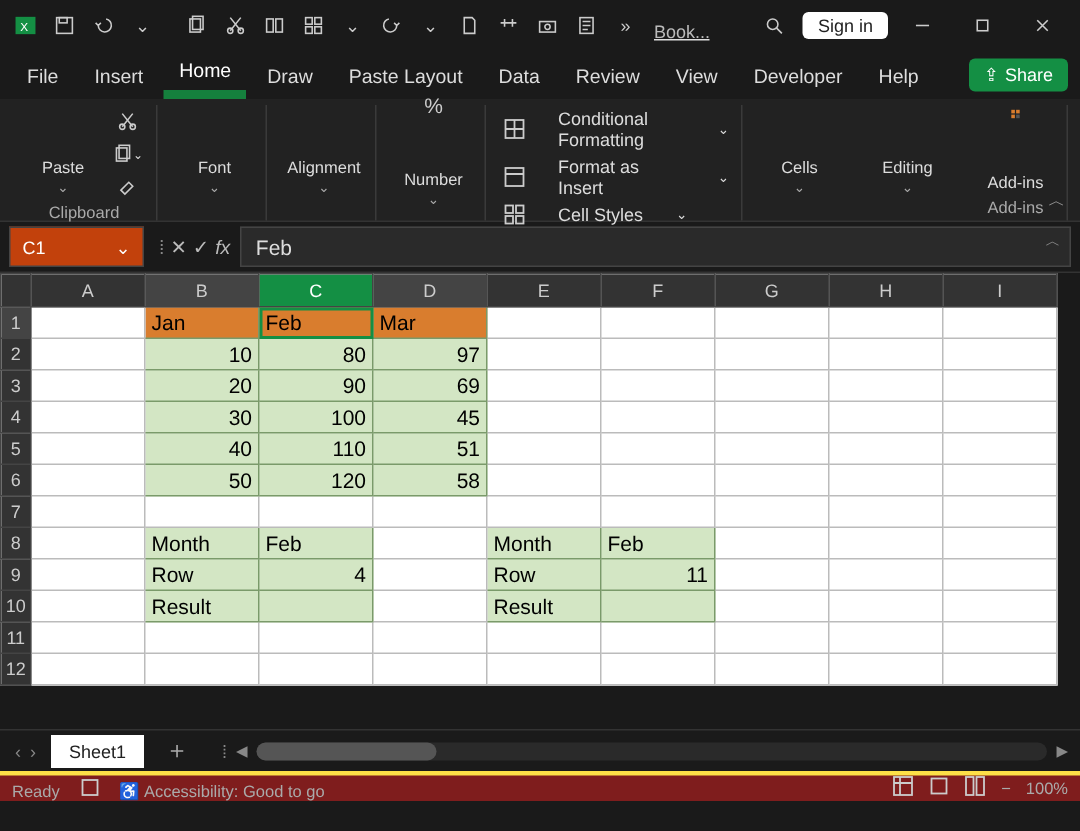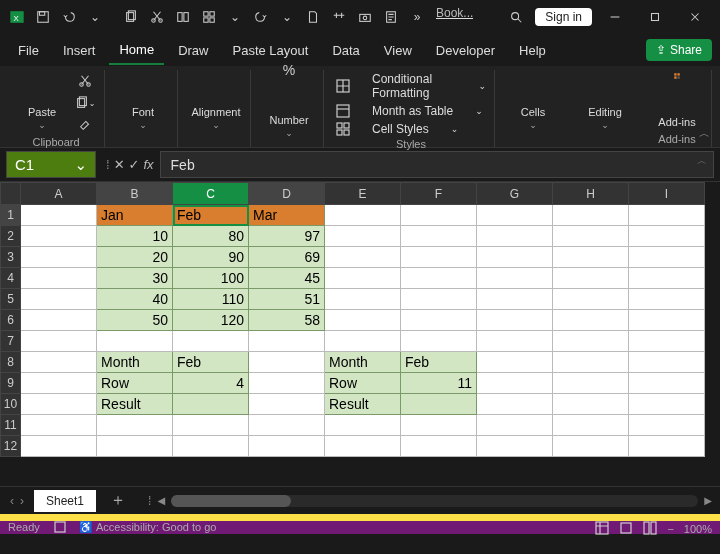--- a/index.html
+++ b/index.html
@@ -1,44 +1,44 @@
 <!DOCTYPE html>
 <html><head>
 <meta charset="utf-8">
 <style>
   * { box-sizing: border-box; margin: 0; padding: 0; }
   html, body { width: 720px; height: 554px; overflow: hidden; background: #1a1a1a; font-family: "Segoe UI", Arial, sans-serif; font-size: 12px; color: #ddd; }
   .titlebar { display: flex; align-items: center; height: 34px; background: #1a1a1a; padding: 0 6px; gap: 4px; }
   .tb-btn { width: 22px; height: 22px; border-radius: 4px; display: flex; align-items: center; justify-content: center; color: #ccc; }
   .tb-btn svg { width: 14px; height: 14px; stroke: #ccc; fill: none; stroke-width: 1.2; }
   .tb-sep { width: 6px; }
-  .tb-mid { flex: 1; display: flex; justify-content: center; align-items: flex-start; gap: 32px; text-decoration: underline; }
+  .tb-mid { flex: 1; display: flex; justify-content: center; align-items: flex-end; gap: 32px; text-decoration: underline; }
   .doc-name { color: #bbb; font-size: 12px; max-width: 60px; overflow: hidden; text-overflow: ellipsis; white-space: nowrap; }
   .signin { background: #fff; color: #222; border-radius: 4px; padding: 2px 10px; font-size: 12px; }
   .wc { display: flex; gap: 2px; align-items: center; }
   .wc .tb-btn { width: 38px; height: 28px; }
   .tabsbar { display: flex; align-items: center; height: 32px; background: #1a1a1a; padding: 0 8px; gap: 4px; }
   .tab { padding: 6px 10px; color: #ddd; font-size: 13px; }
-  .tab.active { border-bottom: 2px solid #15803d; color: #fff; }
+  .tab.active { border-bottom: 8px solid #15803d; color: #fff; }
   .share { margin-left: auto; background: #148f44; color: #fff; border-radius: 4px; padding: 4px 10px; font-size: 12px; display: flex; align-items: center; gap: 4px; }
   .ribbon { height: 82px; background: #222; display: flex; align-items: stretch; padding: 4px 8px 0 8px; gap: 4px; border-bottom: 1px solid #333; }
   .group { display: flex; flex-direction: column; align-items: center; justify-content: space-between; padding: 2px 8px 2px 8px; border-right: 1px solid #3a3a3a; }
   .group:last-child { border-right: none; }
   .group-body { display: flex; align-items: flex-start; gap: 6px; }
   .group-label { font-size: 11px; color: #aaa; margin-top: 2px; }
   .big-btn { display: flex; flex-direction: column; align-items: center; justify-content: center; width: 52px; height: 56px; color: #ddd; font-size: 11px; gap: 2px; }
   .big-btn .ico { width: 20px; height: 20px; }
   .big-btn .lab { display: flex; align-items: center; gap: 2px; margin-top: 34px; }
   .mini-col { display: flex; flex-direction: column; gap: 4px; }
   .mini { width: 22px; height: 18px; display: flex; align-items: center; justify-content: center; }
   .styles-body { display: flex; flex-direction: column; gap: 4px; font-size: 12px; color: #ddd; }
   .styles-body .row { display: flex; align-items: center; gap: 22px; }
   .styles-body .row .sico { width: 14px; height: 14px; display: inline-block; }
   .namebox-row { display: flex; align-items: stretch; height: 34px; background: #1a1a1a; border-bottom: 1px solid #333; }
-  .namebox { width: 90px; background: #4d7c0f; border: 1px solid #444; display: flex; align-items: center; padding: 0 8px; gap: 4px; color: #fff; font-size: 15px; margin: 3px 4px 3px 6px; }
+  .namebox { width: 90px; background: #c2410c; border: 1px solid #444; display: flex; align-items: center; padding: 0 8px; gap: 4px; color: #fff; font-size: 12px; margin: 3px 4px 3px 6px; }
   .namebox .dd { margin-left: auto; }
   .fx-tools { display: flex; align-items: center; gap: 4px; padding: 0 6px; }
   .fx-tools span { color: #bbb; font-size: 13px; font-style: italic; }
   .formula-bar { flex: 1; background: #2a2a2a; border: 1px solid #444; margin: 3px 6px 3px 0; display: flex; align-items: center; padding: 0 10px; color: #ddd; font-size: 14px; position: relative; }
   .formula-bar .expander { position: absolute; right: 6px; top: 2px; color: #888; font-size: 10px; }
   .grid-wrap { background: #1a1a1a; height: 304px; overflow: hidden; position: relative; }
   table.grid { border-collapse: collapse; background: #fff; color: #000; font-size: 14px; }
   table.grid th { background: #333; color: #ccc; font-weight: normal; border: 1px solid #444; text-align: center; font-size: 12px; }
   table.grid th.sel { background: #148f44; color: #fff; }
   table.grid th.assoc { background: #444; }
@@ -50,21 +50,21 @@
   td.val { background: #d3e6c4 !important; text-align: right; border: 1px solid #7a9a6a !important; }
   td.lbl { background: #d3e6c4 !important; text-align: left; border: 1px solid #7a9a6a !important; }
   .sheetbar { display: flex; align-items: center; height: 28px; background: #1a1a1a; border-top: 1px solid #333; }
   .sheetbar .nav { display: flex; gap: 6px; padding: 0 10px; color: #888; }
   .sheet-tab { background: #fff; color: #222; padding: 4px 12px; font-size: 12px; border-radius: 0; }
   .addsheet { color: #aaa; padding: 0 14px; font-size: 16px; }
   .hscroll { flex: 1; display: flex; align-items: center; padding: 0 8px; gap: 6px; }
   .scroll-track { flex: 1; height: 12px; background: #2a2a2a; border-radius: 6px; position: relative; }
   .scroll-thumb { position: absolute; left: 0; width: 120px; height: 12px; background: #555; border-radius: 6px; }
   .sb-arrow { color: #888; font-size: 10px; }
-  .statusbar { display: flex; align-items: flex-start; height: 20px; background: #701a75; font-size: 11px; color: #aaa; padding: 0 8px; gap: 14px; border-top: 7px solid #fde047; }
+  .statusbar { display: flex; align-items: flex-end; height: 20px; background: #7f1d1d; font-size: 11px; color: #aaa; padding: 0 8px; gap: 14px; border-top: 3px solid #fde047; }
   .statusbar .right { margin-left: auto; display: flex; gap: 10px; align-items: center; }
   .icon-svg { stroke: #ccc; fill: none; stroke-width: 1.2; }
 </style>
 </head>
 <body>
 
 <div class="titlebar">
   <div class="tb-btn">
       <svg viewBox="0 0 16 16">
         <rect x="1" y="2" width="14" height="12" stroke="#148f44" fill="#148f44"></rect>
@@ -172,20 +172,21 @@
   </div>
 </div>
 
 <div class="tabsbar">
   <div class="tab">File</div>
   <div class="tab">Insert</div>
   <div class="tab active">Home</div>
   <div class="tab">Draw</div>
   <div class="tab">Paste Layout</div>
   <div class="tab">Data</div>
+  <div class="tab">Review</div>
   <div class="tab">View</div>
   <div class="tab">Developer</div>
   <div class="tab">Help</div>
   <div class="share">
       <span>⇪</span>
       <span>Share</span>
     </div>
 </div>
 
 <div class="ribbon" style="position:relative">
@@ -271,21 +272,21 @@
               <path d="M1 7 h12 M7 1 v12"></path>
             </svg></span>
           <span>Conditional Formatting</span>
           <span style="font-size:9px">⌄</span>
         </div>
       <div class="row">
           <span class="sico"><svg class="icon-svg" viewBox="0 0 14 14" width="14" height="14">
               <rect x="1" y="1" width="12" height="12"></rect>
               <path d="M1 5 h12"></path>
             </svg></span>
-          <span>Month as Table</span>
+          <span>Format as Insert</span>
           <span style="font-size:9px">⌄</span>
         </div>
       <div class="row">
           <span class="sico"><svg class="icon-svg" viewBox="0 0 14 14" width="14" height="14">
               <rect x="1" y="1" width="5" height="5"></rect>
               <rect x="8" y="1" width="5" height="5"></rect>
               <rect x="1" y="8" width="5" height="5"></rect>
               <rect x="8" y="8" width="5" height="5"></rect>
             </svg></span>
           <span>Cell Styles</span>

